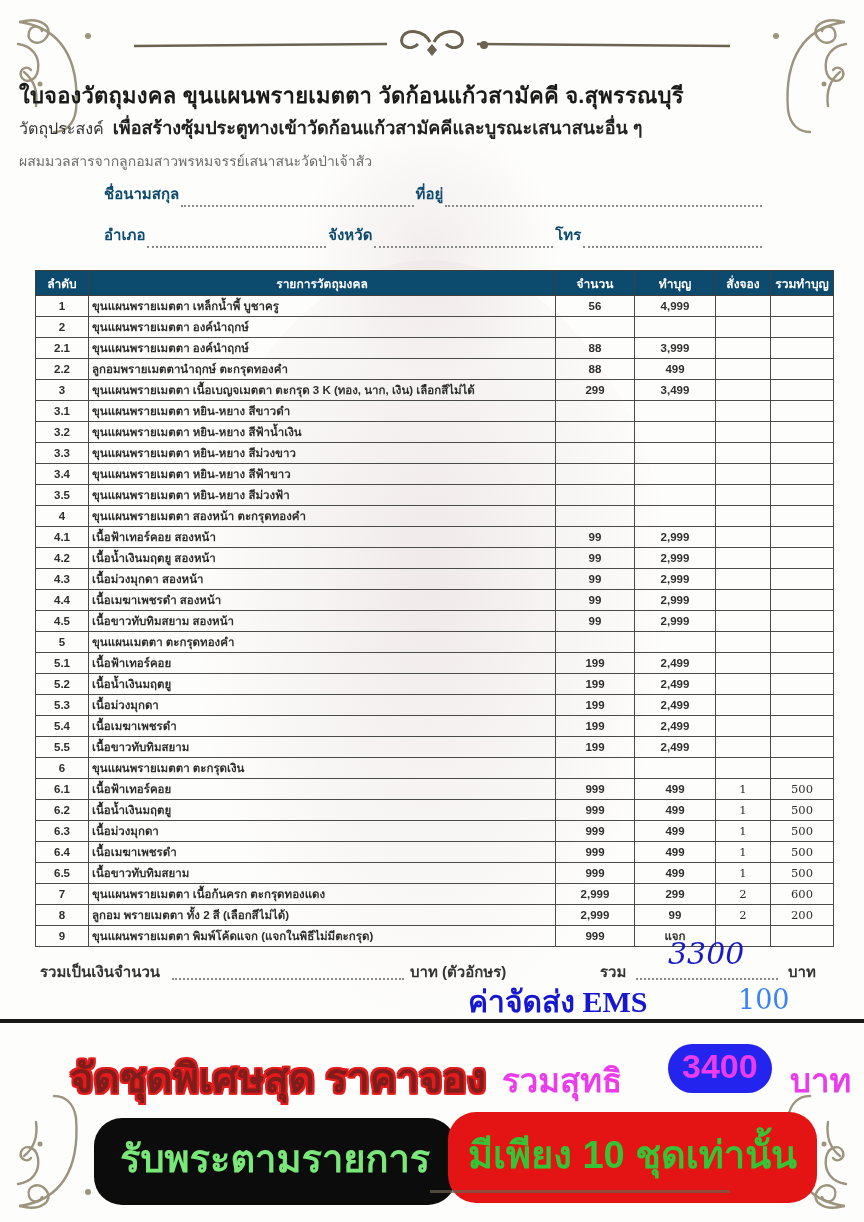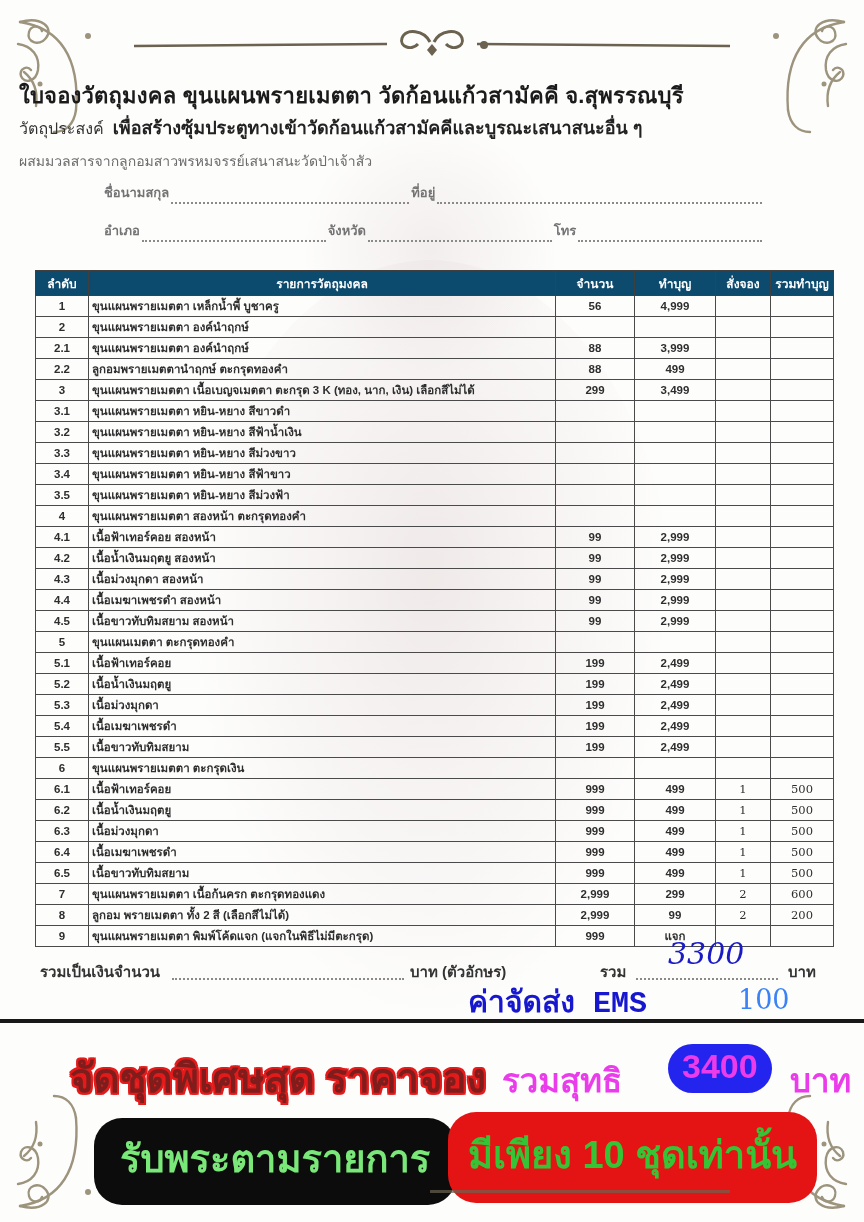--- a/index.html
+++ b/index.html
@@ -29,21 +29,21 @@
 
   
   .title-block{position:absolute; left:0; top:78px; width:864px; text-align:left;padding-left:19px;}
   .title-line1{font-size:22px; font-weight:bold; color:#1b1b1b; letter-spacing:.2px;}
   .title-line2{font-size:18px; color:#222;}
   .title-line2 .prefix{font-weight:normal; font-size:16px; color:#333; margin-right:4px;}
   .title-line2 .strong{font-weight:bold;}
   .title-line3{margin-top:8px; font-size:14px; color:#6c6c6c;}
 
   
-  .form-block{position:absolute; left:104px; top:182px; width:660px; font-size:13px; color:#737373;}
+  .form-block{position:absolute; left:104px; top:182px; width:660px; font-size:15px; color:#0c4a6e;}
   .form-row{display:flex; align-items:flex-end; margin-bottom:16px;}
   .form-label{font-weight:bold; white-space:nowrap; padding-bottom:1px;}
   .dotted{flex:1; border-bottom:2px dotted #8a8a8a; height:16px; margin:0 2px;}
   .dotted.w1{flex:1.1;}
   .dotted.w2{flex:1.5;}
 
   
   .tbl-wrap{position:absolute; left:35px; top:270px; width:798px;}
   table.order{border-collapse:collapse; width:798px; table-layout:fixed;}
   table.order th{
@@ -63,21 +63,21 @@
     font-weight:normal; color:#1b1bc6; font-size:16px;
   }
 
   
   .totals{position:absolute; left:0; top:948px; width:864px; height:72px; font-size:15px; color:#333;}
   .totals .piece{position:absolute; white-space:nowrap;}
   .lbl{font-weight:bold;}
   .dotfill{position:absolute; border-bottom:2px dotted #8a8a8a; height:0;}
   .hand-blue{font-family:"DejaVu Serif","Liberation Serif",serif; color:#1b1bc6;font-style:italic;}
   .hand-red{font-family:"DejaVu Serif","Liberation Serif",serif; color:#3b82f6;}
-  .ems-lbl{font-family:Liberation Mono, monospace; font-weight:bold; color:#1717cf; font-size:30px;}
+  .ems-lbl{font-family:Liberation Serif, serif; font-weight:bold; color:#1717cf; font-size:30px;}
 
   .thick-rule{position:absolute; left:0; top:1019px; width:864px; height:0; border-top:4px solid #181818;}
   .thin-rule{position:absolute; left:430px; top:1190px; width:300px; border-top:3px solid #6b6250; opacity:.7;}
 
   
   .footer{position:absolute; left:0; top:1032px; width:864px; height:190px;}
   .fp{position:absolute; white-space:nowrap; font-weight:bold;}
   .promo{
     left:70px; top:14px; font-size:40px; color:#7f1d1d;
     text-shadow:-2px 0 #e31b1b, 2px 0 #e31b1b, 0 -2px #e31b1b, 0 2px #e31b1b,

